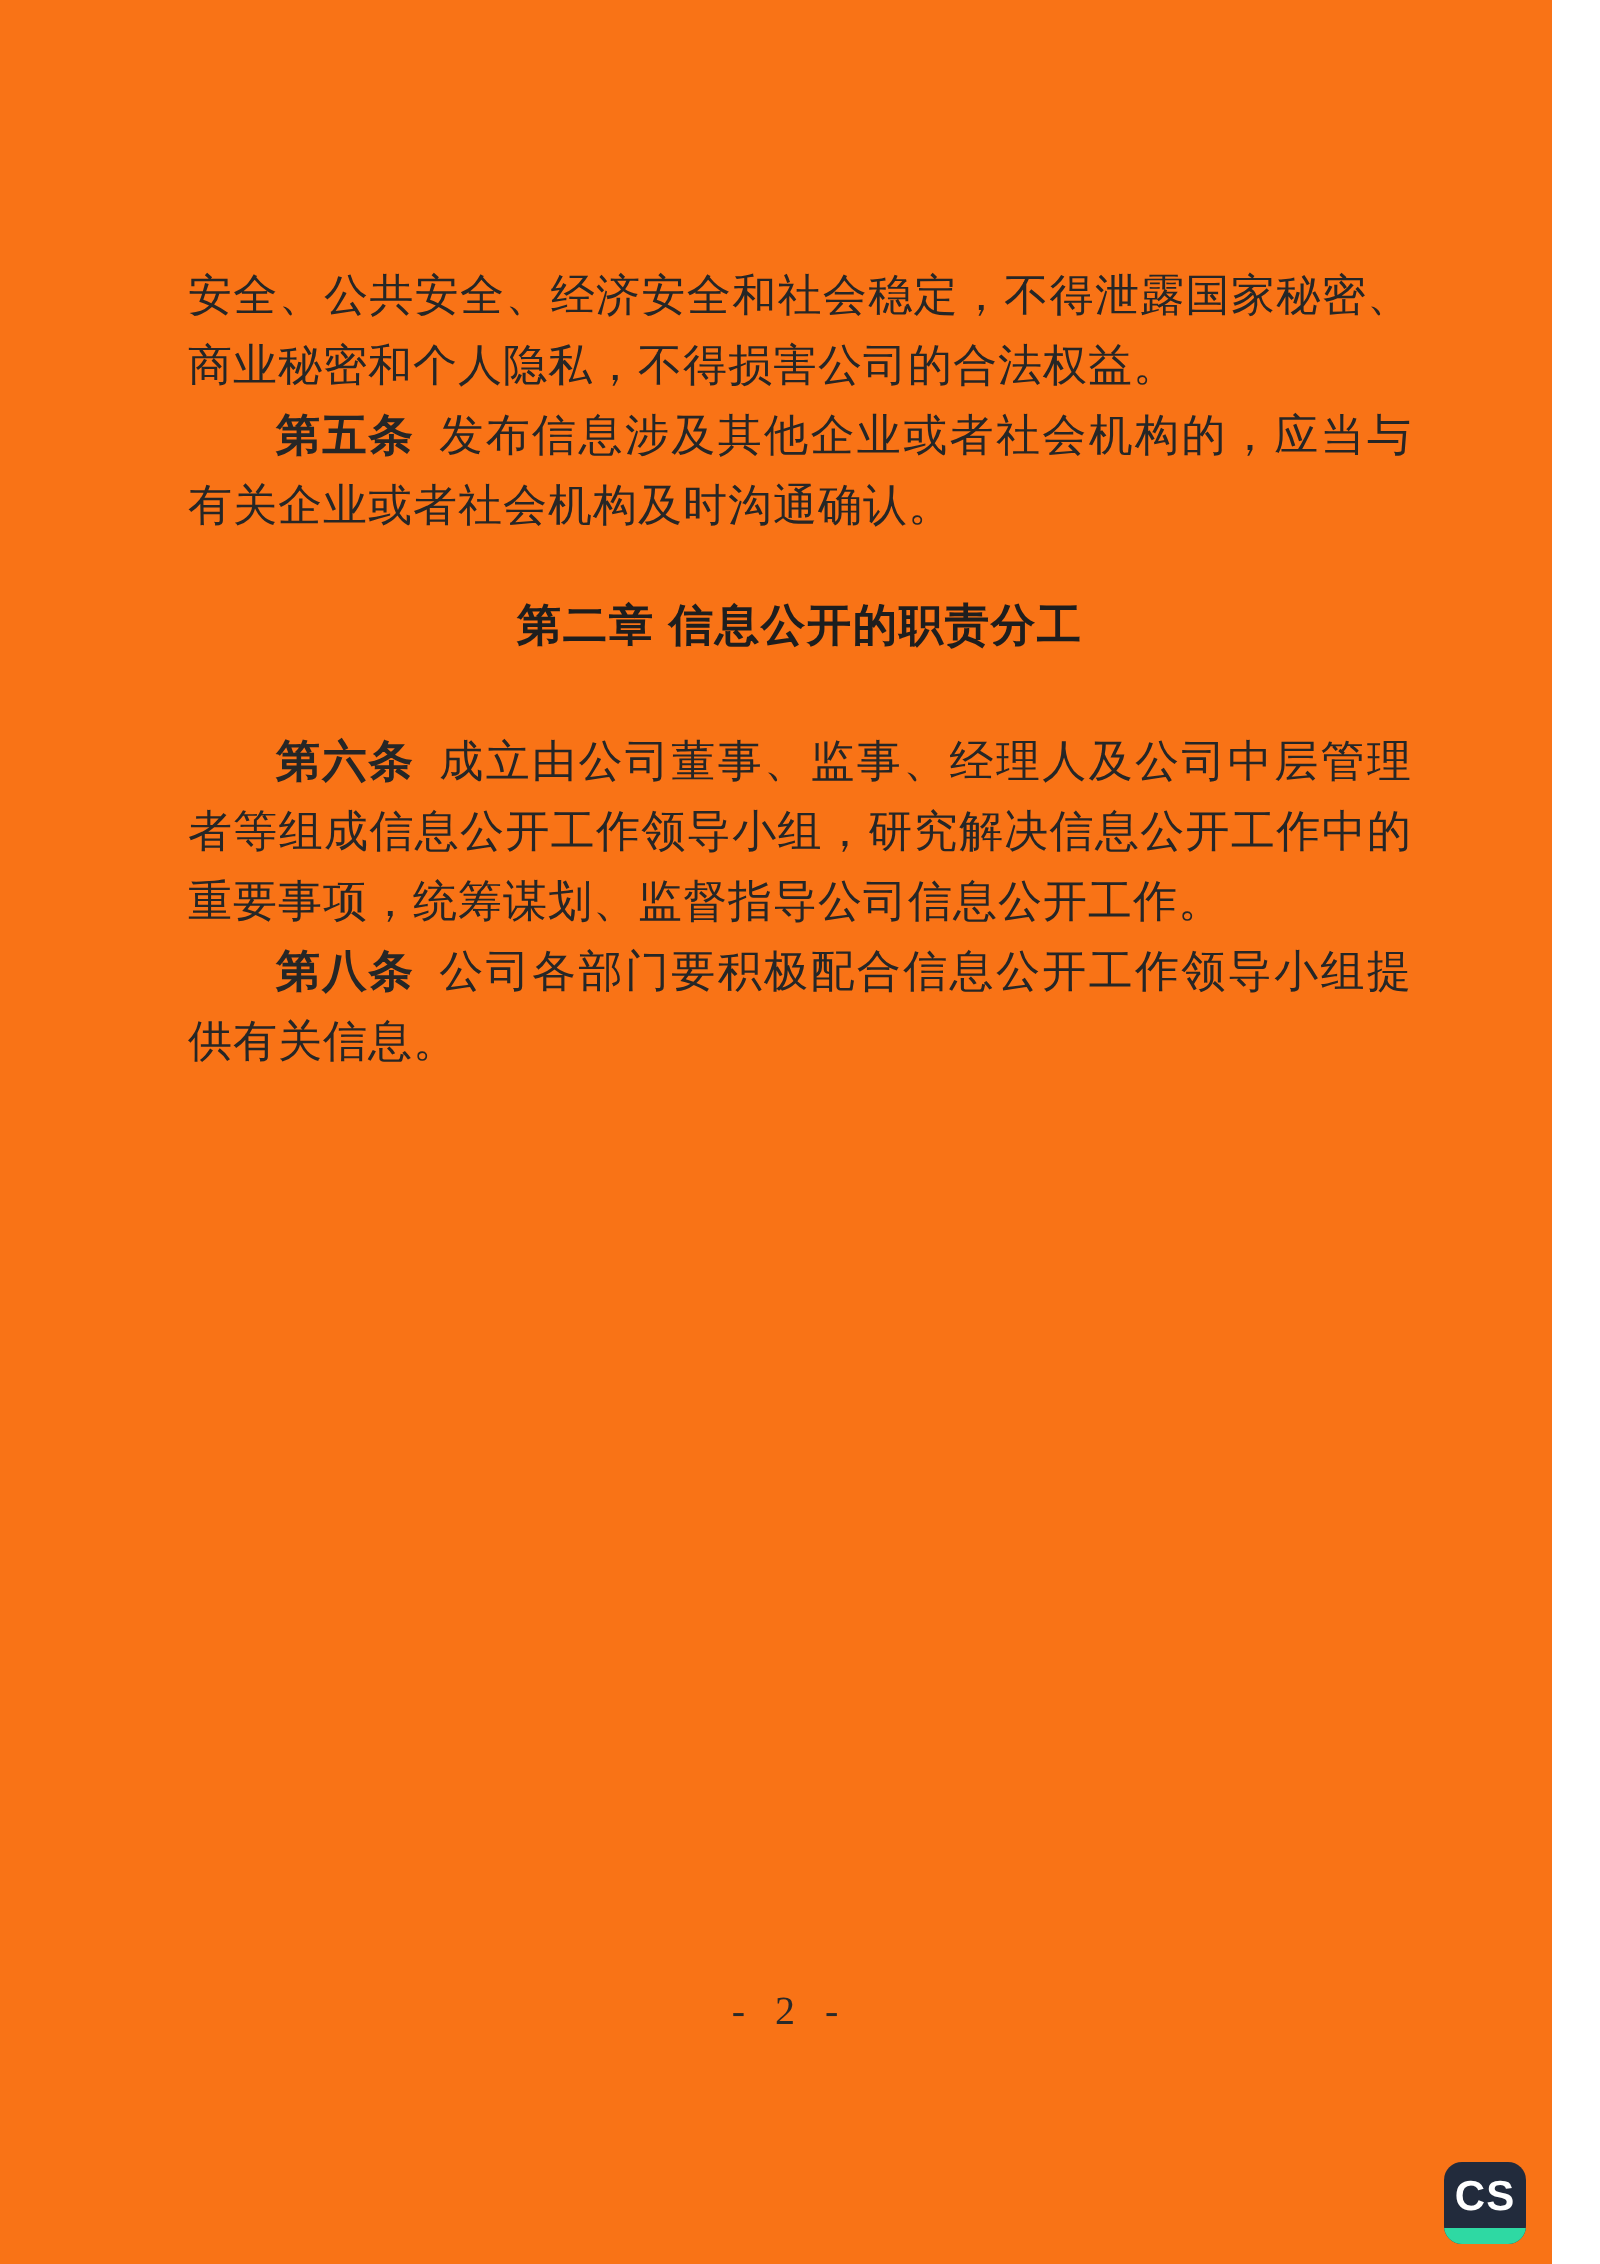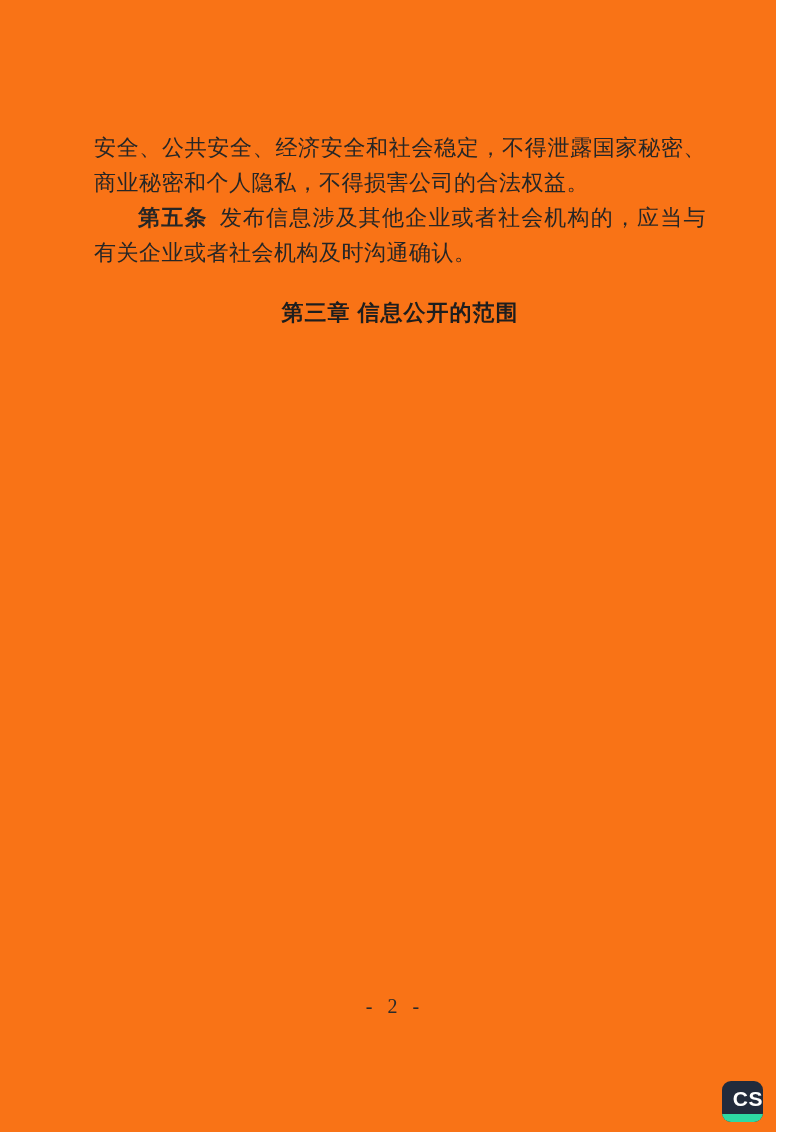--- a/index.html
+++ b/index.html
@@ -65,21 +65,21 @@
   }
   .cs-icon {
     position: relative;
     width: 41px;
     height: 41px;
     border-radius: 9px;
     background: #222b3c;
     overflow: hidden;
     display: flex;
     align-items: center;
-    justify-content: flex-end;
+    justify-content: center;
     flex: 0 0 auto;
   }
   .cs-strip {
     position: absolute;
     left: 0; right: 0; bottom: 0;
     height: 8px;
     background: #2ed9a3;
   }
   .cs-letters {
     position: relative;
@@ -105,26 +105,32 @@
 <div class="sheet">
 
   <main class="textblock">
 
     <p class="para">安全、公共安全、经济安全和社会稳定，不得泄露国家秘密、商业秘密和个人隐私，不得损害公司的合法权益。</p>
 
     <p class="para indent">
       <strong class="artlabel">第五条</strong><span>发布信息涉及其他企业或者社会机构的，应当与有关企业或者社会机构及时沟通确认。</span>
     </p>
 
+    <h2 class="chapter">第二章 信息公开的职责分工</h2>
+
+    <p class="para indent">
+      <strong class="artlabel">第六条</strong><span>成立由公司董事、监事、经理人及公司中层管理者等组成信息公开工作领导小组，研究解决信息公开工作中的重要事项，统筹谋划、监督指导公司信息公开工作。</span>
+    </p>
 
 
 
+    <p class="para indent">
+      <strong class="artlabel">第八条</strong><span>公司各部门要积极配合信息公开工作领导小组提供有关信息。</span>
+    </p>
 
-
-    <h2 class="chapter">第三章 信息公开的范围</h2>
 
 
   </main>
 
   <div class="pagenum">- 2 -</div>
 
   <div class="watermark">
     <div class="cs-icon">
       <span class="cs-letters">CS</span>
       <span class="cs-strip"></span>

